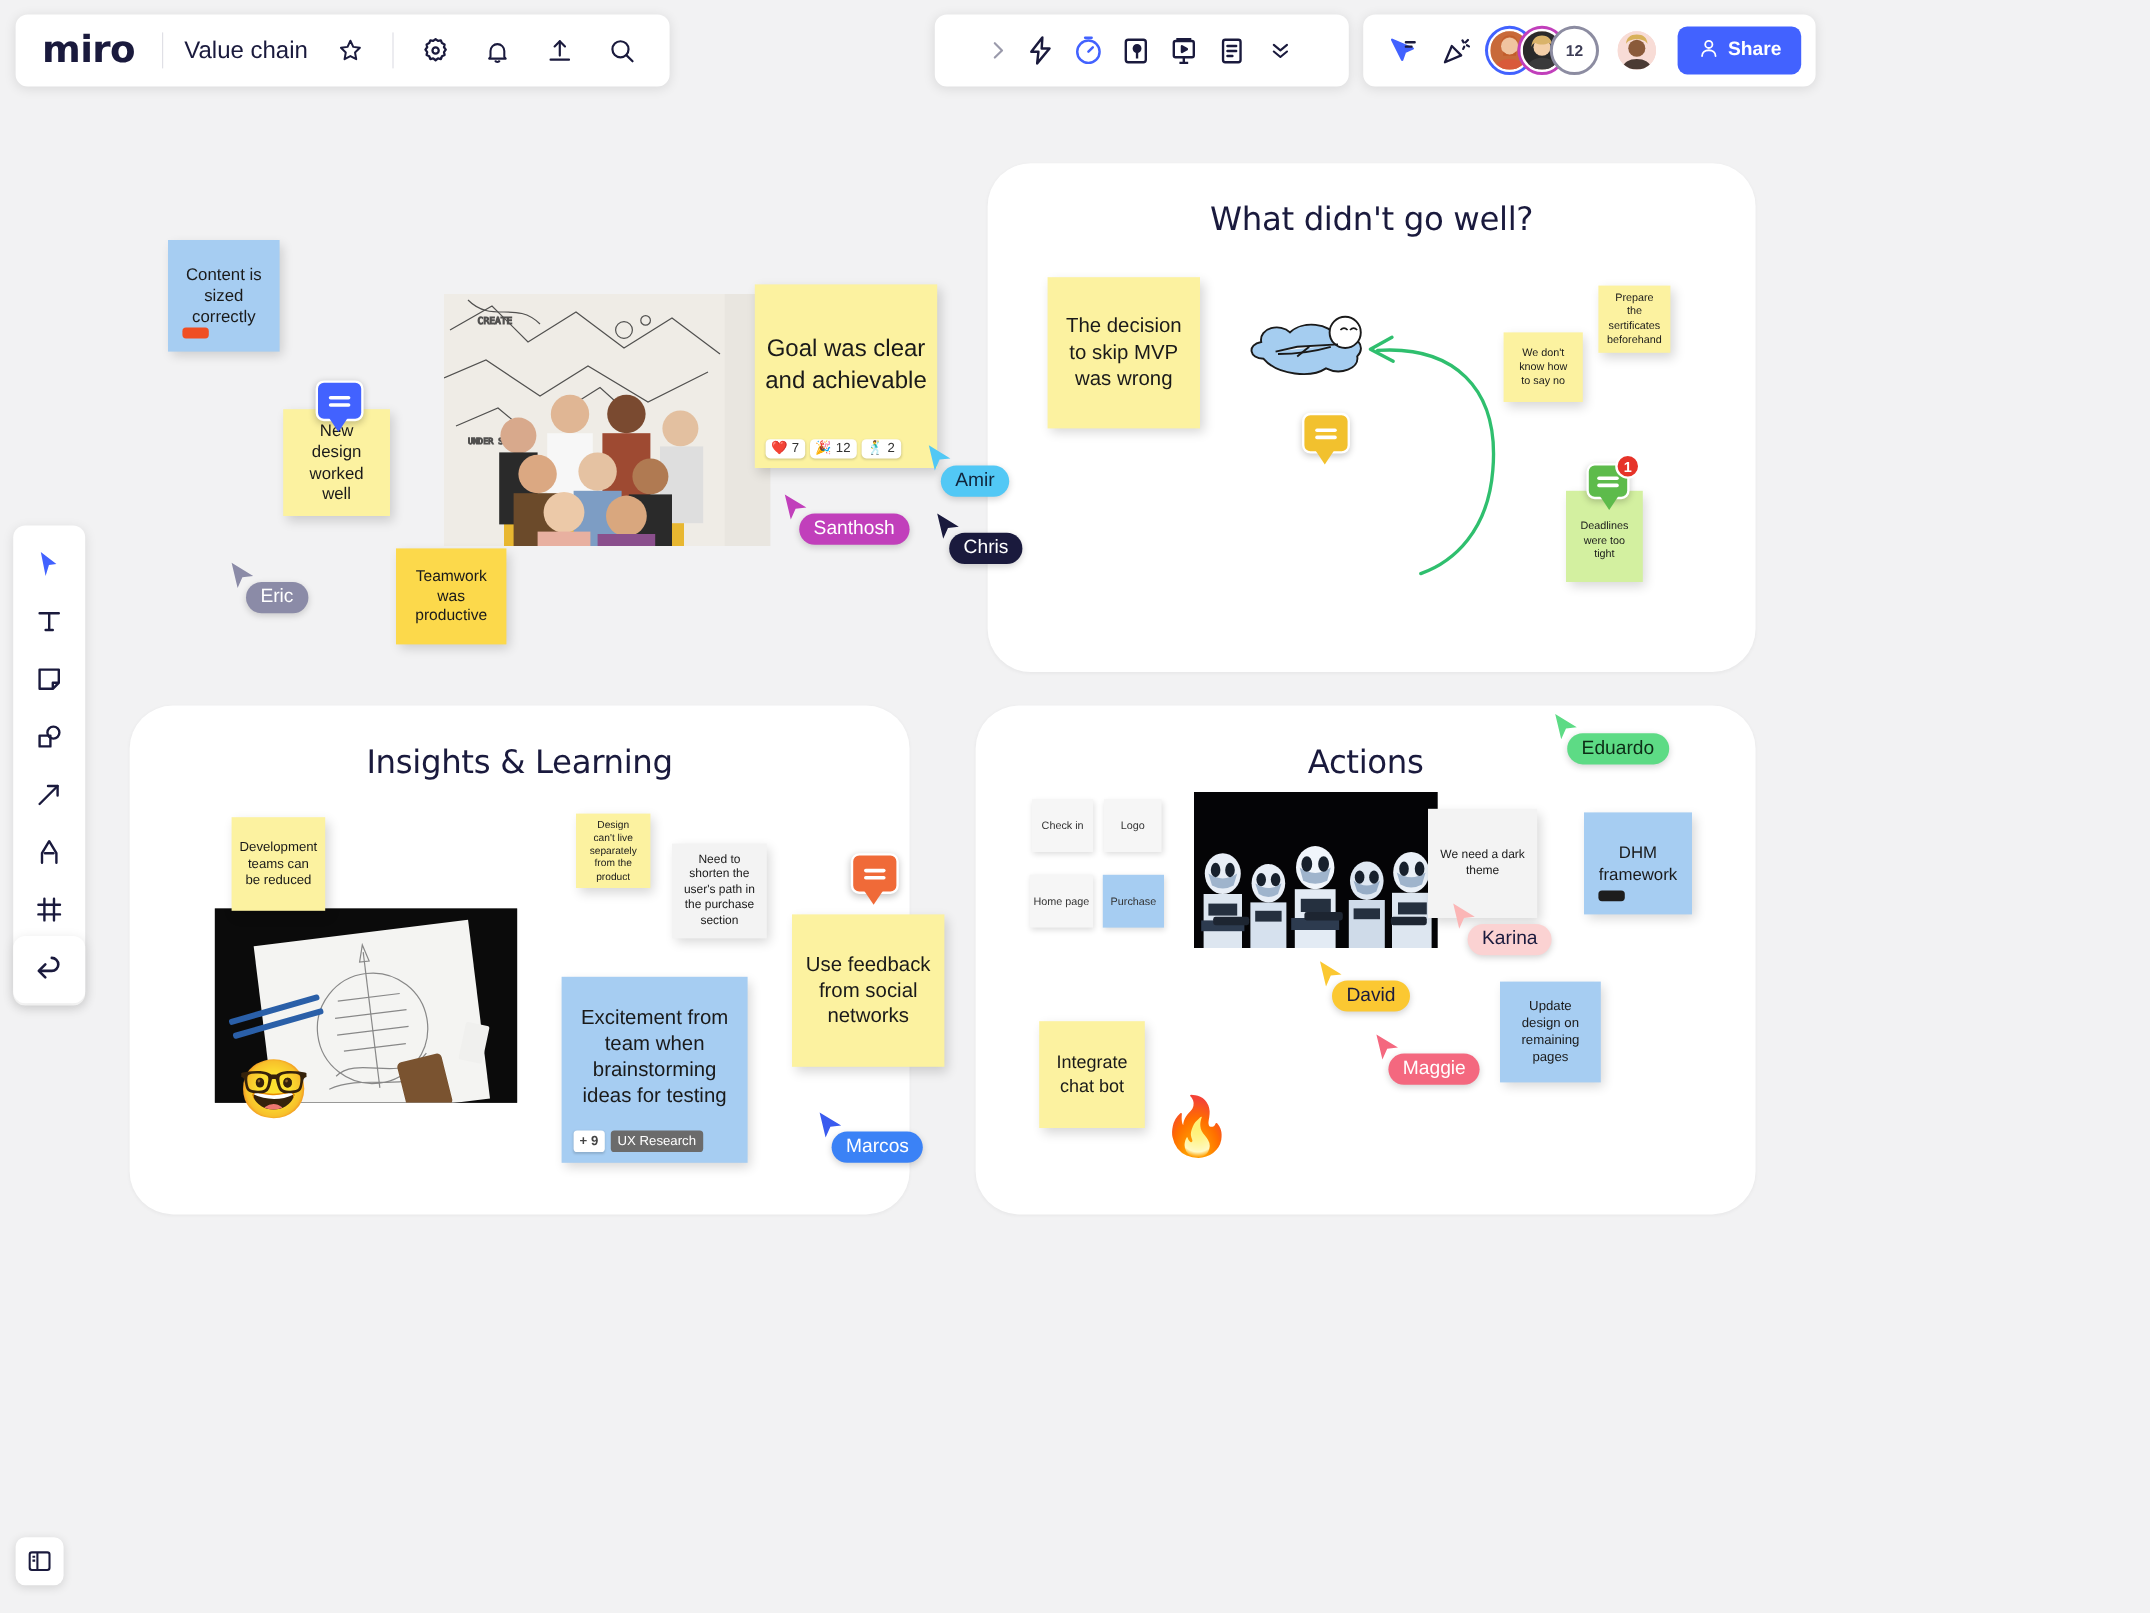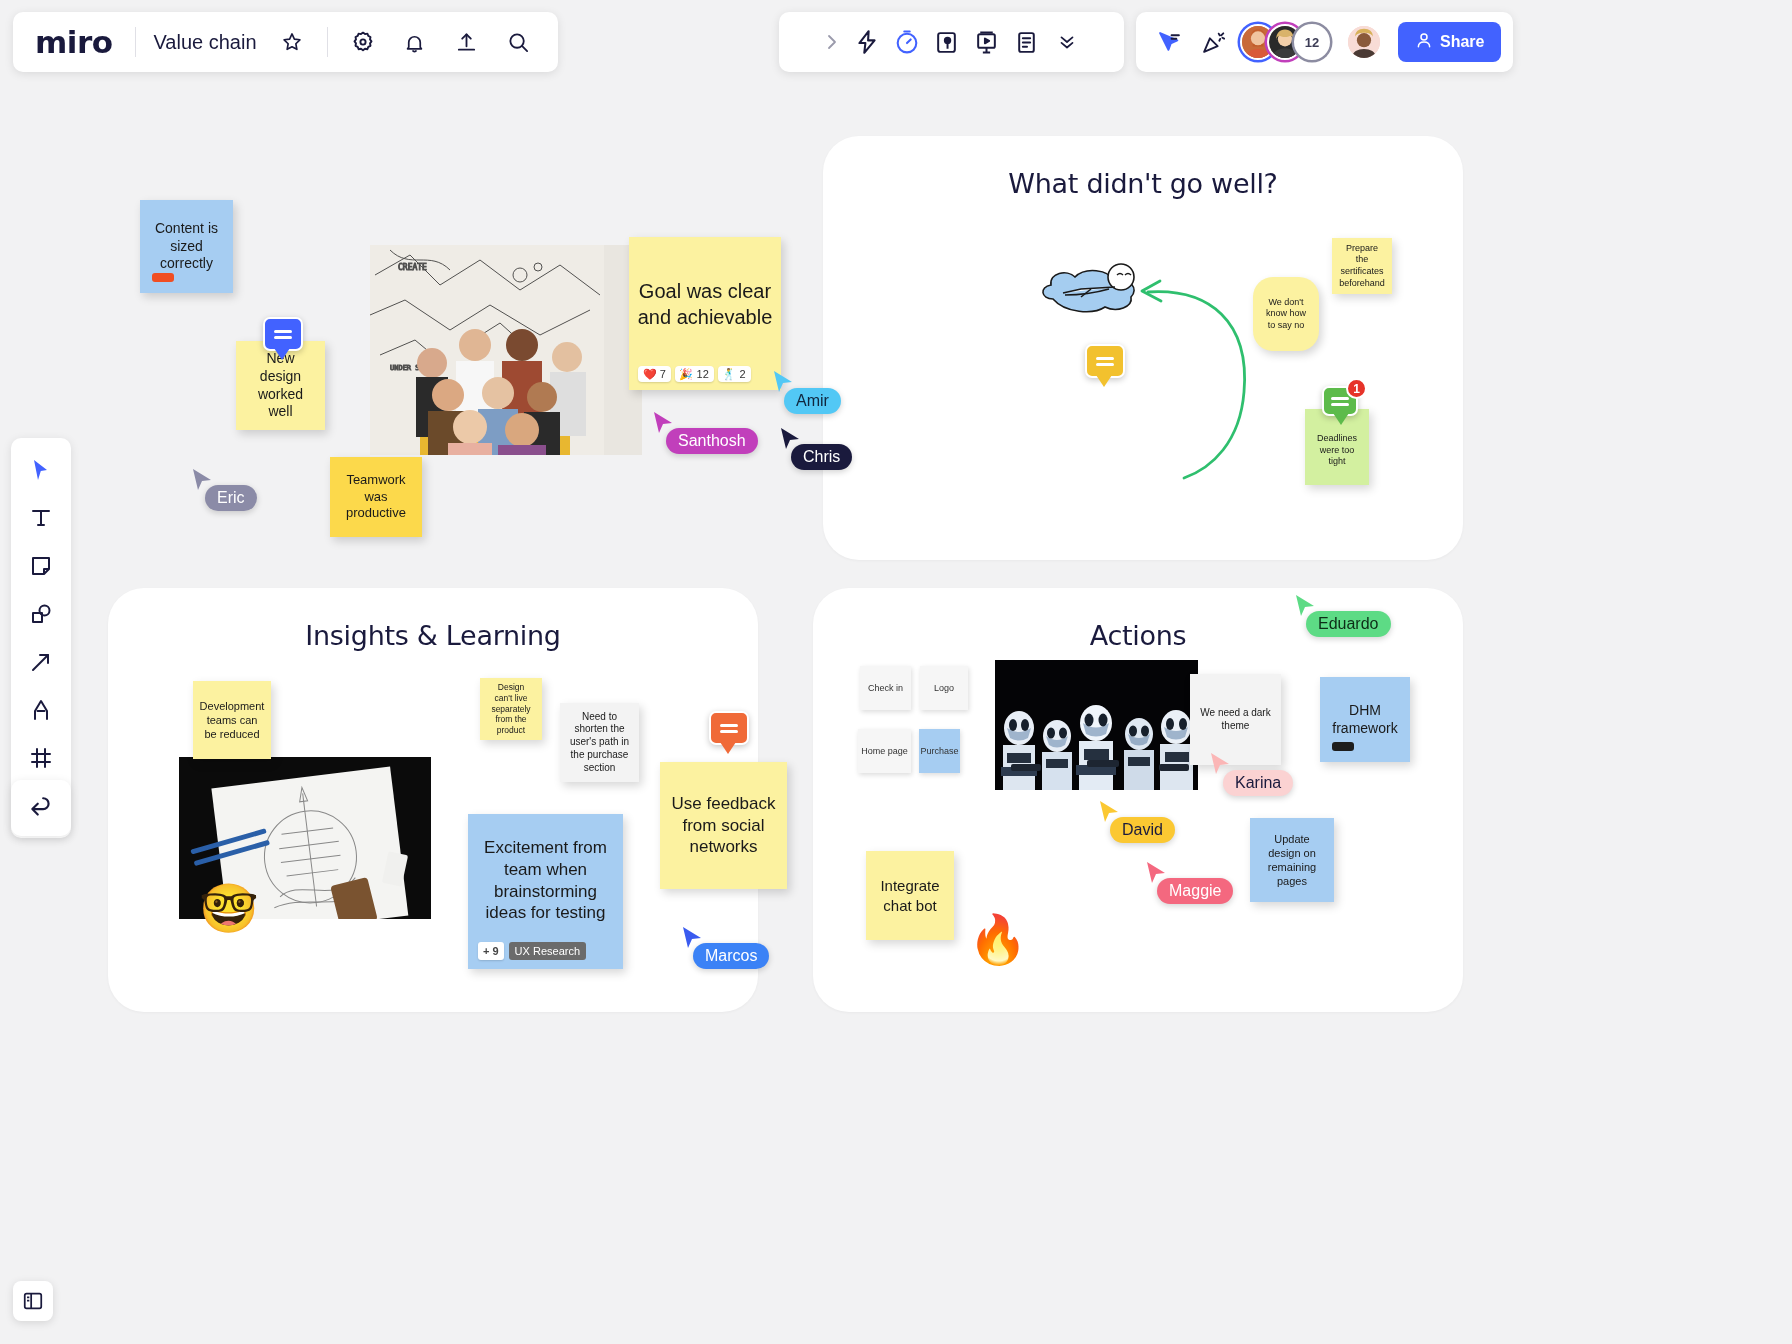--- a/index.html
+++ b/index.html
@@ -293,20 +293,23 @@
     <svg width="22" height="24" viewBox="0 0 22 24">
         <path d="M2 1 L20 12 L11 13 L7 22 Z" fill="#c13fbb"></path>
       </svg>
     <span class="cursor-label" style="left:14px; top:17px; background:#c13fbb; color:#fff;">Santhosh</span>
   </div>
 
   <div class="frame" style="left:823px; top:136px; width:640px; height:424px;">
     <div class="frame-title" style="top:32px;">What didn't go well?</div>
   </div>
 
+  <div class="sticky yellow" style="left:873px; top:231px; width:127px; height:126px; font-size:17px;">
+    <span>The decision to skip MVP was wrong</span>
+  </div>
 
   <div class="cursor" style="left:772px; top:370px;">
     <svg width="22" height="24" viewBox="0 0 22 24">
         <path d="M2 1 L20 12 L11 13 L7 22 Z" fill="#52c8f5"></path>
       </svg>
     <span class="cursor-label" style="left:12px; top:18px; background:#52c8f5; color:#10263d;">Amir</span>
   </div>
   <div class="cursor" style="left:779px; top:427px;">
     <svg width="22" height="24" viewBox="0 0 22 24">
         <path d="M2 1 L20 12 L11 13 L7 22 Z" fill="#1a1a3d"></path>
@@ -329,21 +332,21 @@
   <svg style="position:absolute; left:1140px; top:272px; width:120px; height:210px; overflow:visible;">
     <path d="M8 20 C70 16, 110 50, 104 120 C100 170, 72 196, 44 206" stroke="#2fbf6e" stroke-width="2.8" fill="none" stroke-linecap="round"></path>
     <path d="M2 19 L20 9 M2 19 L21 29" stroke="#2fbf6e" stroke-width="2.8" fill="none" stroke-linecap="round"></path>
   </svg>
 
   <div class="comment" style="--c:#f2c12e; background:#f2c12e; left:1085px; top:344px;">
     <span class="bar"></span>
     <span class="bar"></span>
   </div>
 
-  <div class="sticky yellow" style="left:1253px; top:277px; width:66px; height:74px; font-size:9px;border-radius:20px;">
+  <div class="sticky yellow" style="left:1253px; top:277px; width:66px; height:58px; font-size:9px;">
     <span>We don't know how to say no</span>
   </div>
 
   <div class="sticky yellow" style="left:1332px; top:238px; width:60px; height:56px; font-size:9px;">
     <span>Prepare the sertificates beforehand</span>
   </div>
 
   <div class="sticky green" style="left:1305px; top:409px; width:64px; height:76px; font-size:9px; justify-content:flex-start; padding-top:24px;">
     <span>Deadlines were too tight</span>
   </div>
@@ -422,21 +425,21 @@
 
   <div class="minicard" style="left:860px; top:666px; width:51px; height:44px;">
     <span>Check in</span>
   </div>
   <div class="minicard" style="left:920px; top:666px; width:48px; height:44px;">
     <span>Logo</span>
   </div>
   <div class="minicard" style="left:858px; top:729px; width:53px; height:44px;">
     <span>Home page</span>
   </div>
-  <div class="minicard blue" style="left:919px; top:729px; width:41px; height:44px;">
+  <div class="minicard blue" style="left:919px; top:729px; width:51px; height:44px;">
     <span>Purchase</span>
   </div>
 
   <div class="photo" style="left:995px; top:660px; width:203px; height:130px; background:#000;">
     <svg width="203" height="130" viewBox="0 0 203 130">
       <rect width="203" height="130" fill="#040406"></rect>
       <g>
         <g transform="translate(4,52)">
           <ellipse cx="20" cy="16" rx="15" ry="17" fill="#e8eef6"></ellipse>
           <path d="M8 16 q12 8 24 0 l-3 10 q-9 5 -18 0 z" fill="#9fb4cc"></path>

